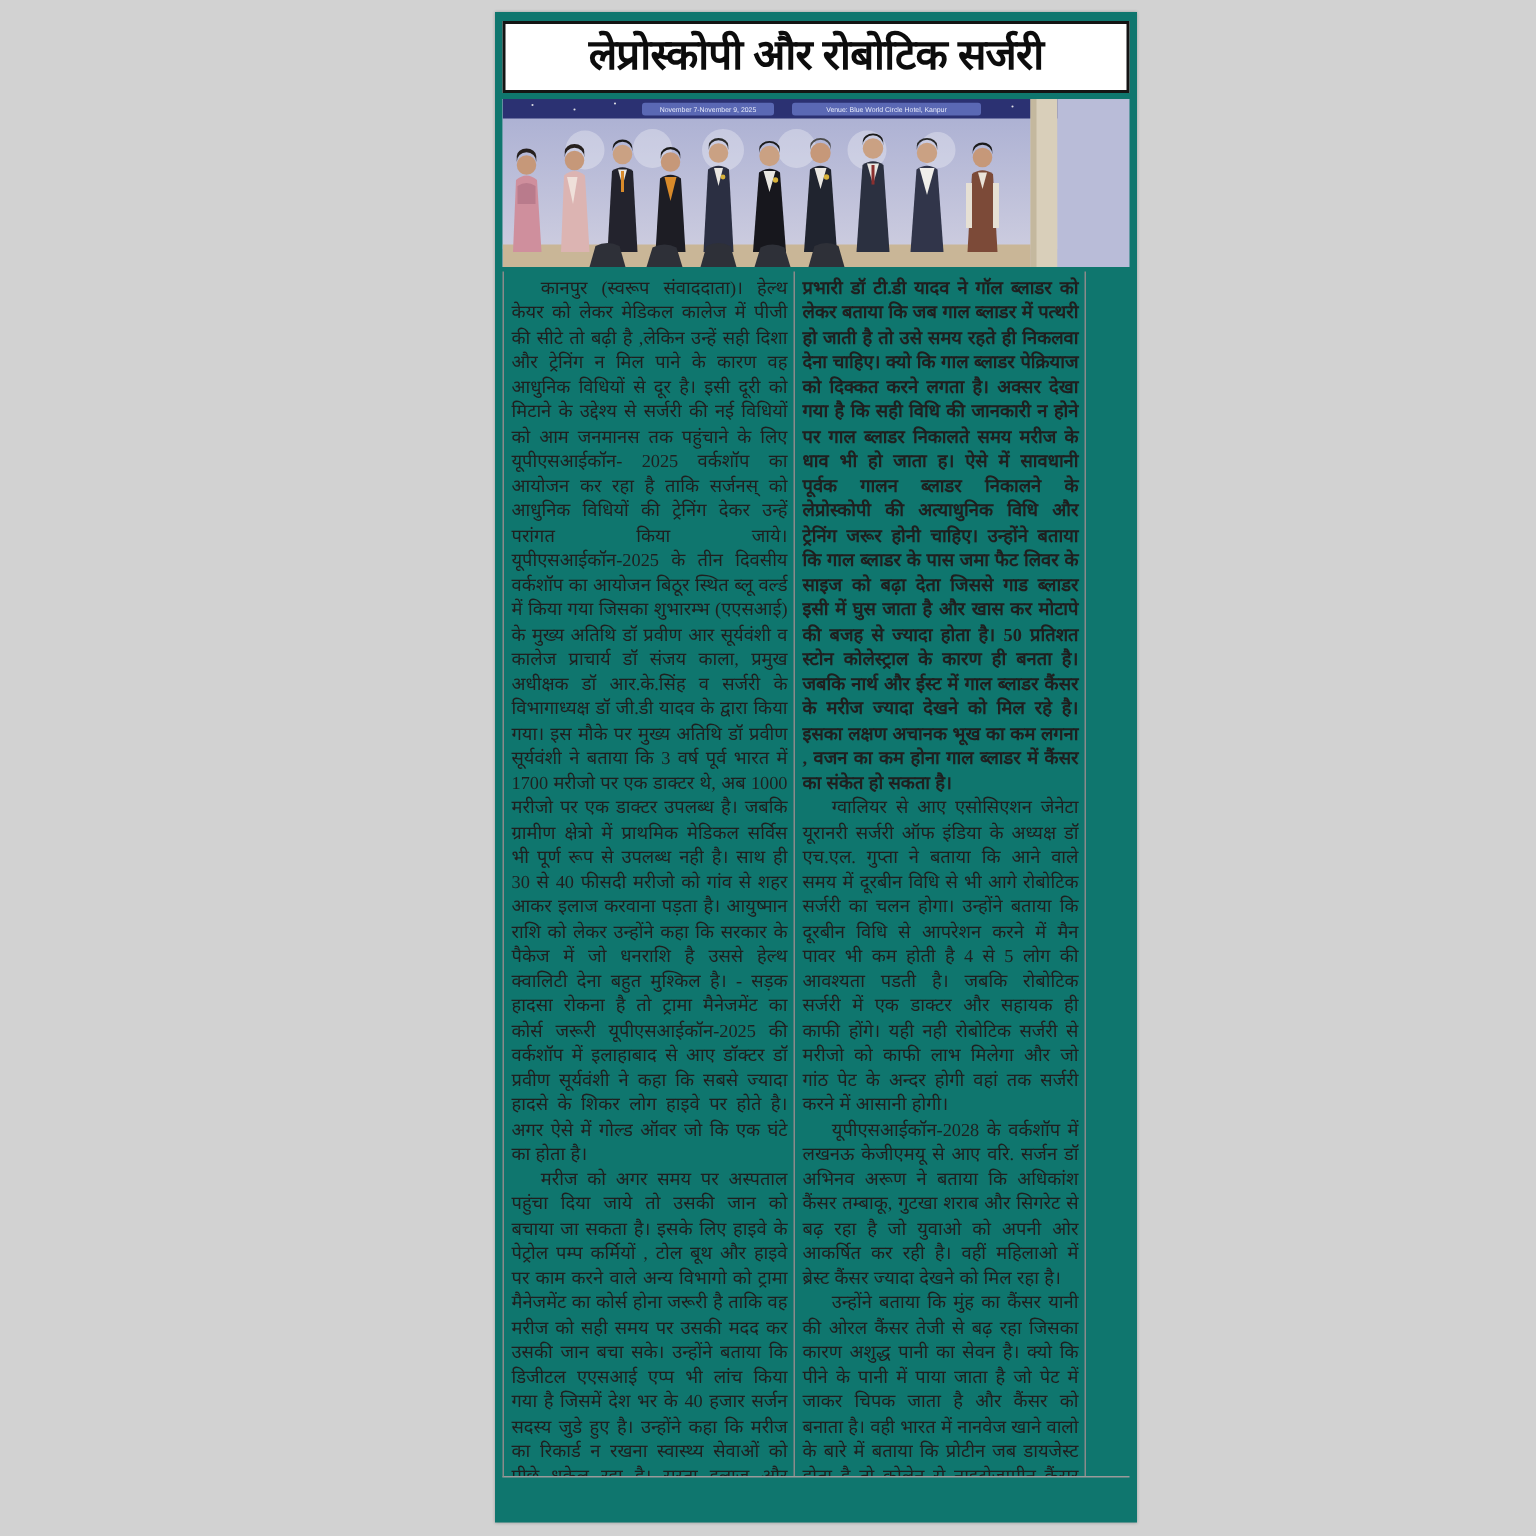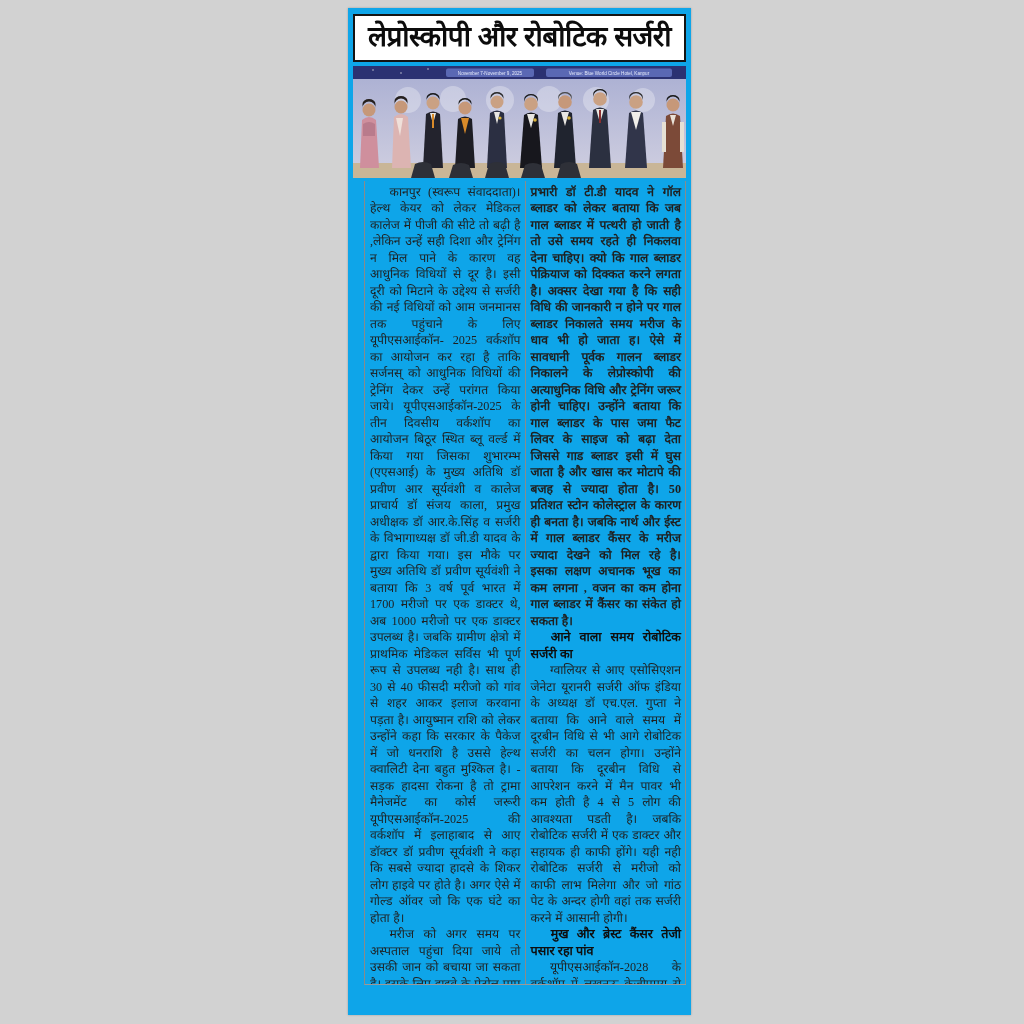--- a/index.html
+++ b/index.html
@@ -4,23 +4,23 @@
 <style>
   html,body{margin:0;padding:0;}
   body{
     width:1024px;height:1024px;
     background:#d2d2d2;
     font-family:"Liberation Serif","DejaVu Serif",serif;
     position:relative;
     overflow:hidden;
   }
   .paper{
-    position:absolute;left:348px;top:8px;
-    width:343px;height:1007px;
-    background:#0ea5e9;
+    position:absolute;left:330px;top:8px;
+    width:428px;height:1007px;
+    background:#0f766e;
     box-shadow:0 0 2px rgba(0,0,0,.25);
   }
   .headline-box{
     margin:6px 5px 4px 5px;
     border:2px solid #141414;
     background:#fff;
     padding:4px 2px 6px 2px;
   }
   .headline-line{
     font-family:"Liberation Sans","DejaVu Sans",sans-serif;
@@ -33,21 +33,21 @@
     white-space:nowrap;
   }
   .photo-wrap{
     margin:1px 5px 2px 5px;
     height:112px;
     overflow:hidden;
     background:#b9bcd8;
   }
   .columns{
     display:flex;
-    margin:3px 5px 0 16px;
+    margin:3px 5px 0 5px;
     border-left:1px solid #8a8a8a;
     border-bottom:1px solid #9a9a9a;
   }
   .col{
     width:184px;
     height:798px;
     overflow:hidden;
     border-right:1px solid #8a8a8a;
     padding:3px 4px 2px 5px;
     box-sizing:content-box;
@@ -208,21 +208,19 @@
   </div>
 
   <div class="columns">
     <div class="col">
       <p class="para">कानपुर (स्वरूप संवाददाता)। हेल्थ केयर को लेकर मेडिकल कालेज में पीजी की सीटे तो बढ़ी है ,लेकिन उन्हें सही दिशा और ट्रेनिंग न मिल पाने के कारण वह आधुनिक विधियों से दूर है। इसी दूरी को मिटाने के उद्देश्य से सर्जरी की नई विधियों को आम जनमानस तक पहुंचाने के लिए यूपीएसआईकॉन- 2025 वर्कशॉप का आयोजन कर रहा है ताकि सर्जनस् को आधुनिक विधियों की ट्रेनिंग देकर उन्हें परांगत किया जाये। यूपीएसआईकॉन-2025 के तीन दिवसीय वर्कशॉप का आयोजन बिठूर स्थित ब्लू वर्ल्ड में किया गया जिसका शुभारम्भ (एएसआई) के मुख्य अतिथि डॉ प्रवीण आर सूर्यवंशी व कालेज प्राचार्य डॉ संजय काला, प्रमुख अधीक्षक डॉ आर.के.सिंह व सर्जरी के विभागाध्यक्ष डॉ जी.डी यादव के द्वारा किया गया। इस मौके पर मुख्य अतिथि डॉ प्रवीण सूर्यवंशी ने बताया कि 3 वर्ष पूर्व भारत में 1700 मरीजो पर एक डाक्टर थे, अब 1000 मरीजो पर एक डाक्टर उपलब्ध है। जबकि ग्रामीण क्षेत्रो में प्राथमिक मेडिकल सर्विस भी पूर्ण रूप से उपलब्ध नही है। साथ ही 30 से 40 फीसदी मरीजो को गांव से शहर आकर इलाज करवाना पड़ता है। आयुष्मान राशि को लेकर उन्होंने कहा कि सरकार के पैकेज में जो धनराशि है उससे हेल्थ क्वालिटी देना बहुत मुश्किल है। - सड़क हादसा रोकना है तो ट्रामा मैनेजमेंट का कोर्स जरूरी यूपीएसआईकॉन-2025 की वर्कशॉप में इलाहाबाद से आए डॉक्टर डॉ प्रवीण सूर्यवंशी ने कहा कि सबसे ज्यादा हादसे के शिकर लोग हाइवे पर होते है। अगर ऐसे में गोल्ड ऑवर जो कि एक घंटे का होता है।</p>
       <p class="para">मरीज को अगर समय पर अस्पताल पहुंचा दिया जाये तो उसकी जान को बचाया जा सकता है। इसके लिए हाइवे के पेट्रोल पम्प कर्मियों , टोल बूथ और हाइवे पर काम करने वाले अन्य विभागो को ट्रामा मैनेजमेंट का कोर्स होना जरूरी है ताकि वह मरीज को सही समय पर उसकी मदद कर उसकी जान बचा सके। उन्होंने बताया कि डिजीटल एएसआई एप्प भी लांच किया गया है जिसमें देश भर के 40 हजार सर्जन सदस्य जुडे हुए है। उन्होंने कहा कि मरीज का रिकार्ड न रखना स्वास्थ्य सेवाओं को पीछे धकेल रहा है। सस्ता इलाज और क्वालिटी पर ध्यान दिया जाये तो गरीबो को भी बेहतर इलाज मिल सकता है।</p>
 
     </div>
     <div class="col">
       <p class="para flush">प्रभारी डॉ टी.डी यादव ने गॉल ब्लाडर को लेकर बताया कि जब गाल ब्लाडर में पत्थरी हो जाती है तो उसे समय रहते ही निकलवा देना चाहिए। क्यो कि गाल ब्लाडर पेक्रियाज को दिक्कत करने लगता है। अक्सर देखा गया है कि सही विधि की जानकारी न होने पर गाल ब्लाडर निकालते समय मरीज के धाव भी हो जाता ह। ऐसे में सावधानी पूर्वक गालन ब्लाडर निकालने के लेप्रोस्कोपी की अत्याधुनिक विधि और ट्रेनिंग जरूर होनी चाहिए। उन्होंने बताया कि गाल ब्लाडर के पास जमा फैट लिवर के साइज को बढ़ा देता जिससे गाड ब्लाडर इसी में घुस जाता है और खास कर मोटापे की बजह से ज्यादा होता है। 50 प्रतिशत स्टोन कोलेस्ट्राल के कारण ही बनता है। जबकि नार्थ और ईस्ट में गाल ब्लाडर कैंसर के मरीज ज्यादा देखने को मिल रहे है। इसका लक्षण अचानक भूख का कम लगना , वजन का कम होना गाल ब्लाडर में कैंसर का संकेत हो सकता है।</p>
-      <p class="subhead">आने वाला समय रोबोटिक सर्जरी का</p>
       <p class="para">ग्वालियर से आए एसोसिएशन जेनेटा यूरानरी सर्जरी ऑफ इंडिया के अध्यक्ष डॉ एच.एल. गुप्ता ने बताया कि आने वाले समय में दूरबीन विधि से भी आगे रोबोटिक सर्जरी का चलन होगा। उन्होंने बताया कि दूरबीन विधि से आपरेशन करने में मैन पावर भी कम होती है 4 से 5 लोग की आवश्यता पडती है। जबकि रोबोटिक सर्जरी में एक डाक्टर और सहायक ही काफी होंगे। यही नही रोबोटिक सर्जरी से मरीजो को काफी लाभ मिलेगा और जो गांठ पेट के अन्दर होगी वहां तक सर्जरी करने में आसानी होगी।</p>
-      <p class="subhead">मुख और ब्रेस्ट कैंसर तेजी पसार रहा पांव</p>
       <p class="para">यूपीएसआईकॉन-2028 के वर्कशॉप में लखनऊ केजीएमयू से आए वरि. सर्जन डॉ अभिनव अरूण ने बताया कि अधिकांश कैंसर तम्बाकू, गुटखा शराब और सिगरेट से बढ़ रहा है जो युवाओ को अपनी ओर आकर्षित कर रही है। वहीं महिलाओ में ब्रेस्ट कैंसर ज्यादा देखने को मिल रहा है।</p>
       <p class="para">उन्होंने बताया कि मुंह का कैंसर यानी की ओरल कैंसर तेजी से बढ़ रहा जिसका कारण अशुद्ध पानी का सेवन है। क्यो कि पीने के पानी में पाया जाता है जो पेट में जाकर चिपक जाता है और कैंसर को बनाता है। वही भारत में नानवेज खाने वालो के बारे में बताया कि प्रोटीन जब डायजेस्ट होता है तो कोलेन से नाइट्रोजामीन कैंसर कम्पाउण्ड बनता है।</p>
     </div>
   </div>
 
 </div>
 
 </body></html>

